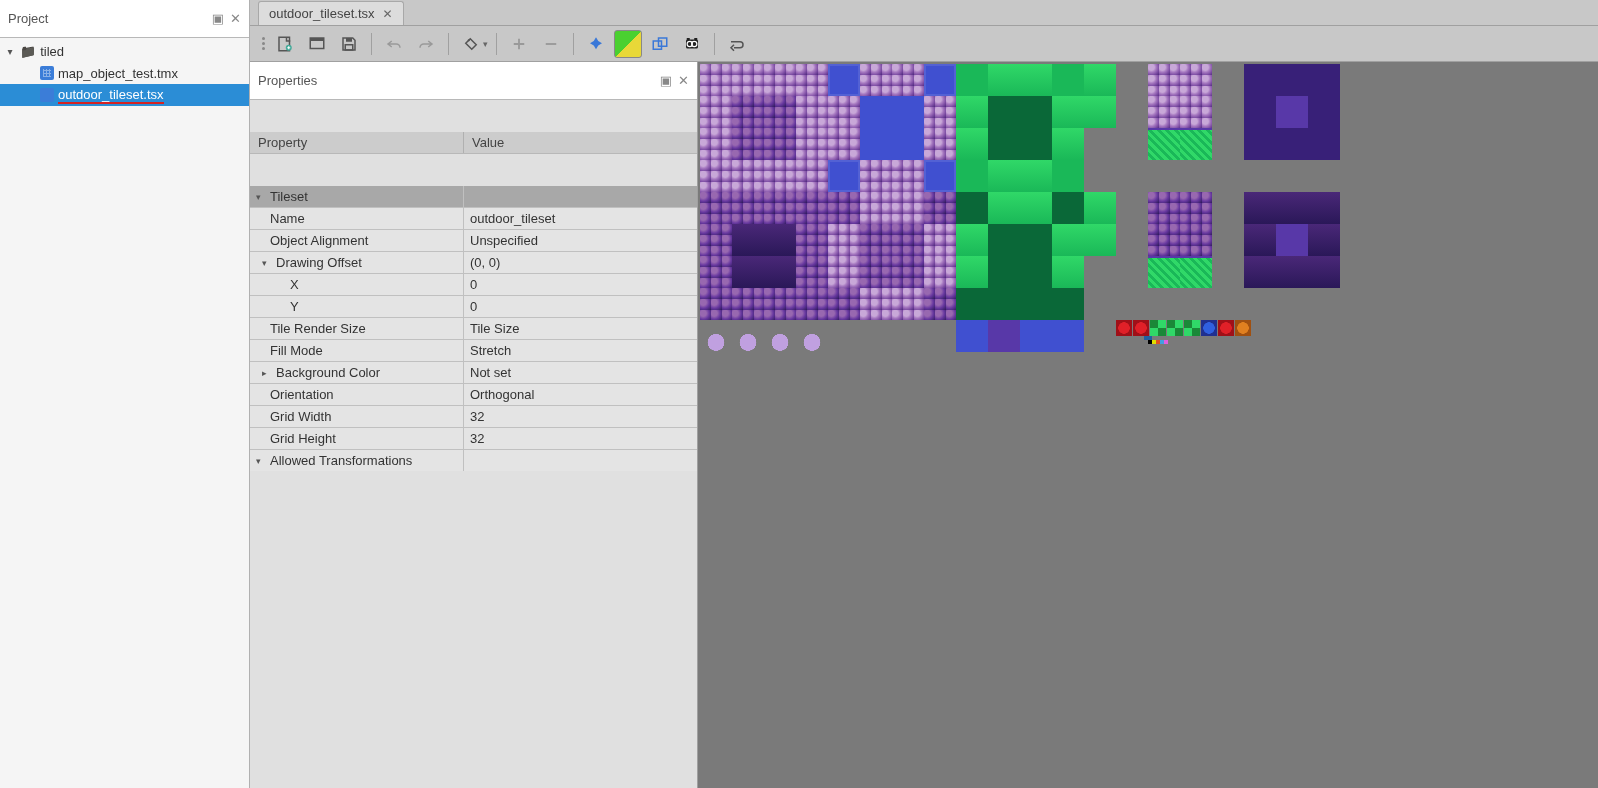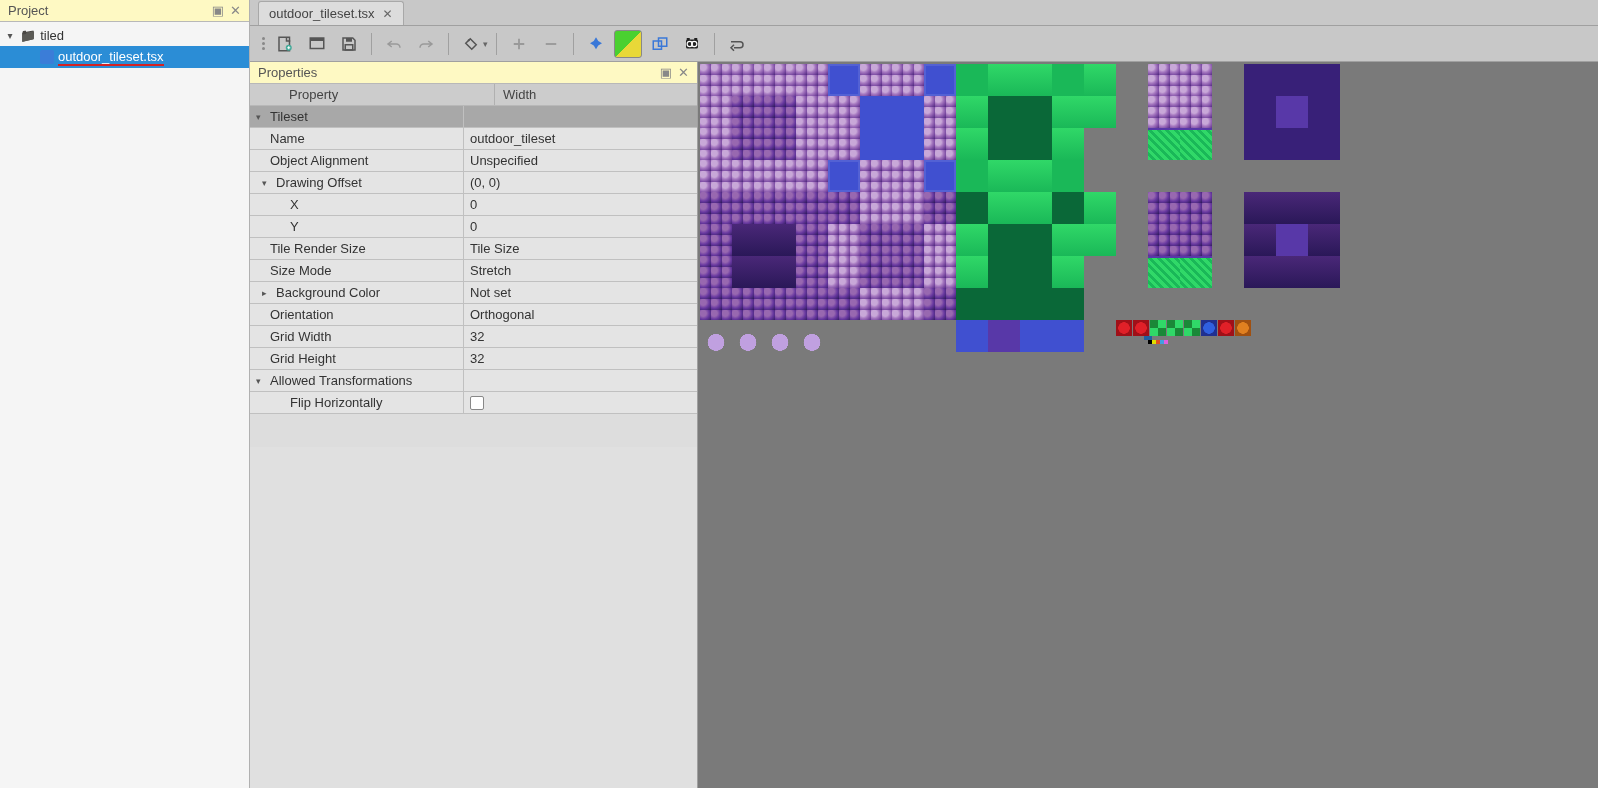--- a/index.html
+++ b/index.html
@@ -1,21 +1,21 @@
 <!DOCTYPE html>
 <html><head>
 <meta charset="utf-8">
 <style>
 * { box-sizing: border-box; margin: 0; padding: 0; font-family: -apple-system, "Segoe UI", Arial, sans-serif; font-size: 13px; }
 body { background: #7a7a7a; width: 1598px; height: 788px; overflow: hidden; color: #333; }
 .root { display: flex; height: 100%; }
 
 
 .project-panel { width: 250px; background: #e8e8e8; border-right: 1px solid #b0b0b0; display: flex; flex-direction: column; }
-.panel-header { background: #fef9c3; padding: 2px 8px; border-bottom: 1px solid #b8b8b8; display: flex; justify-content: space-between; align-items: center; height: 22px; color: #555; }
+.panel-header { background: #ffffff; padding: 2px 8px; border-bottom: 1px solid #b8b8b8; display: flex; justify-content: space-between; align-items: center; height: 38px; color: #555; }
 .panel-header .ctrls { display: flex; gap: 6px; font-size: 10px; color: #888; }
 .panel-header .ctrls span { cursor: pointer; }
 .tree { flex: 1; background: #f5f5f5; padding: 2px 0; }
 .tree-row { display: flex; align-items: center; padding: 2px 4px; height: 22px; cursor: pointer; gap: 4px; }
 .tree-row.selected { background: #2b8dd6; color: #fff; }
 .tree-row .indent { width: 14px; flex: none; }
 .tree-chevron { width: 12px; text-align: center; font-size: 10px; color: #555; }
 .folder-icon::before { content: "📁"; font-size: 13px; filter: grayscale(0.9) brightness(0.4); }
 .tmx-icon { width: 14px; height: 14px; background: #3b7dd8; border-radius: 2px; position: relative; flex: none; display:inline-block;}
 .tmx-icon::after { content:""; position:absolute; inset:3px; background: repeating-linear-gradient(0deg,#fff 0 1px,transparent 1px 3px), repeating-linear-gradient(90deg,#fff 0 1px,transparent 1px 3px); opacity:.4;}
@@ -32,22 +32,22 @@
 .tb-sep { width: 1px; height: 22px; background: #a0a0a0; margin: 0 4px; }
 .tb-dots { display:flex; flex-direction:column; gap:2px; padding:0 2px; cursor:grab;}
 .tb-dots i{width:3px;height:3px;background:#888;border-radius:50%;}
 .tb-btn { width: 28px; height: 28px; display: flex; align-items: center; justify-content: center; border-radius: 3px; cursor: pointer; color: #444; }
 .tb-btn.disabled { opacity: .4; cursor:default;}
 .tb-btn svg { width: 18px; height: 18px; }
 
 .workspace { flex: 1; display: flex; overflow: hidden; }
 
 
-.props-panel { width: 448px; background: #e0e0e0; border-right: 1px solid #a0a0a0; display: flex; flex-direction: column; }
-.prop-grid-header { display: flex; border-bottom: 1px solid #b8b8b8; background:#ccc;padding-left:31px; }
+.props-panel { width: 448px; background: #e0e0e0; border-right: 1px solid #a0a0a0; display: flex; flex-direction: column; gap: 32px; }
+.prop-grid-header { display: flex; border-bottom: 1px solid #b8b8b8; background:#ccc; }
 .prop-grid-header div { padding: 3px 8px; color: #444; }
 .prop-grid-header .col1 { width: 214px; border-right: 1px solid #b0b0b0; }
 .prop-list { flex: 1; overflow-y: auto; background:#ddd;}
 .prop-row { display: flex; border-bottom: 1px solid #c0c0c0; min-height: 22px; background: #e4e4e4; }
 .prop-row.section { background: #a8a8a8; font-weight: 500; }
 .prop-cell { padding: 3px 6px; display: flex; align-items: center; gap: 4px; }
 .col-name { width: 214px; border-right: 1px solid #c0c0c0; }
 .col-val { flex: 1; }
 .chev { width: 10px; font-size: 9px; color: #555; }
 .prop-row.disabled { color: #999; }
@@ -98,20 +98,26 @@
         <span>▣</span>
         <span>✕</span>
       </div>
     </div>
     <div class="tree">
       <div class="tree-row">
         <span class="tree-chevron">▾</span>
         <span class="folder-icon"></span>
         <span>tiled</span>
       </div>
+      <div class="tree-row">
+        <span class="indent"></span>
+          <span class="indent"></span>
+        <span class="tmx-icon"></span>
+        <span>map_object_test.tmx</span>
+      </div>
       <div class="tree-row selected">
         <span class="indent"></span>
           <span class="indent"></span>
         <span class="tsx-icon"></span>
         <span class="underline-red">outdoor_tileset.tsx</span>
       </div>
     </div>
   </div>
 
   <div class="main">
@@ -214,21 +220,21 @@
       <div class="props-panel">
         <div class="panel-header">
           <span>Properties</span>
           <div class="ctrls">
             <span>▣</span>
             <span>✕</span>
           </div>
         </div>
         <div class="prop-grid-header">
           <div class="col1">Property</div>
-          <div>Width</div>
+          <div>Value</div>
         </div>
         <div class="prop-list">
           <div class="prop-row section">
               <div class="prop-cell col-name">
                 <span class="chev">▾</span>
                 <span>Tileset</span>
               </div>
               <div class="prop-cell col-val"></div>
             </div>
           <div class="prop-row">
@@ -252,21 +258,21 @@
             </div>
           <div class="prop-row">
               <div class="prop-cell col-name indent2">Y</div>
               <div class="prop-cell col-val">0</div>
             </div>
           <div class="prop-row">
               <div class="prop-cell col-name indent1">Tile Render Size</div>
               <div class="prop-cell col-val">Tile Size</div>
             </div>
           <div class="prop-row">
-              <div class="prop-cell col-name indent1">Size Mode</div>
+              <div class="prop-cell col-name indent1">Fill Mode</div>
               <div class="prop-cell col-val">Stretch</div>
             </div>
           <div class="prop-row">
               <div class="prop-cell col-name">
                 <span class="chev" style="margin-left:6px;">▸</span>
                 <span>Background Color</span>
               </div>
               <div class="prop-cell col-val">Not set</div>
             </div>
           <div class="prop-row">

